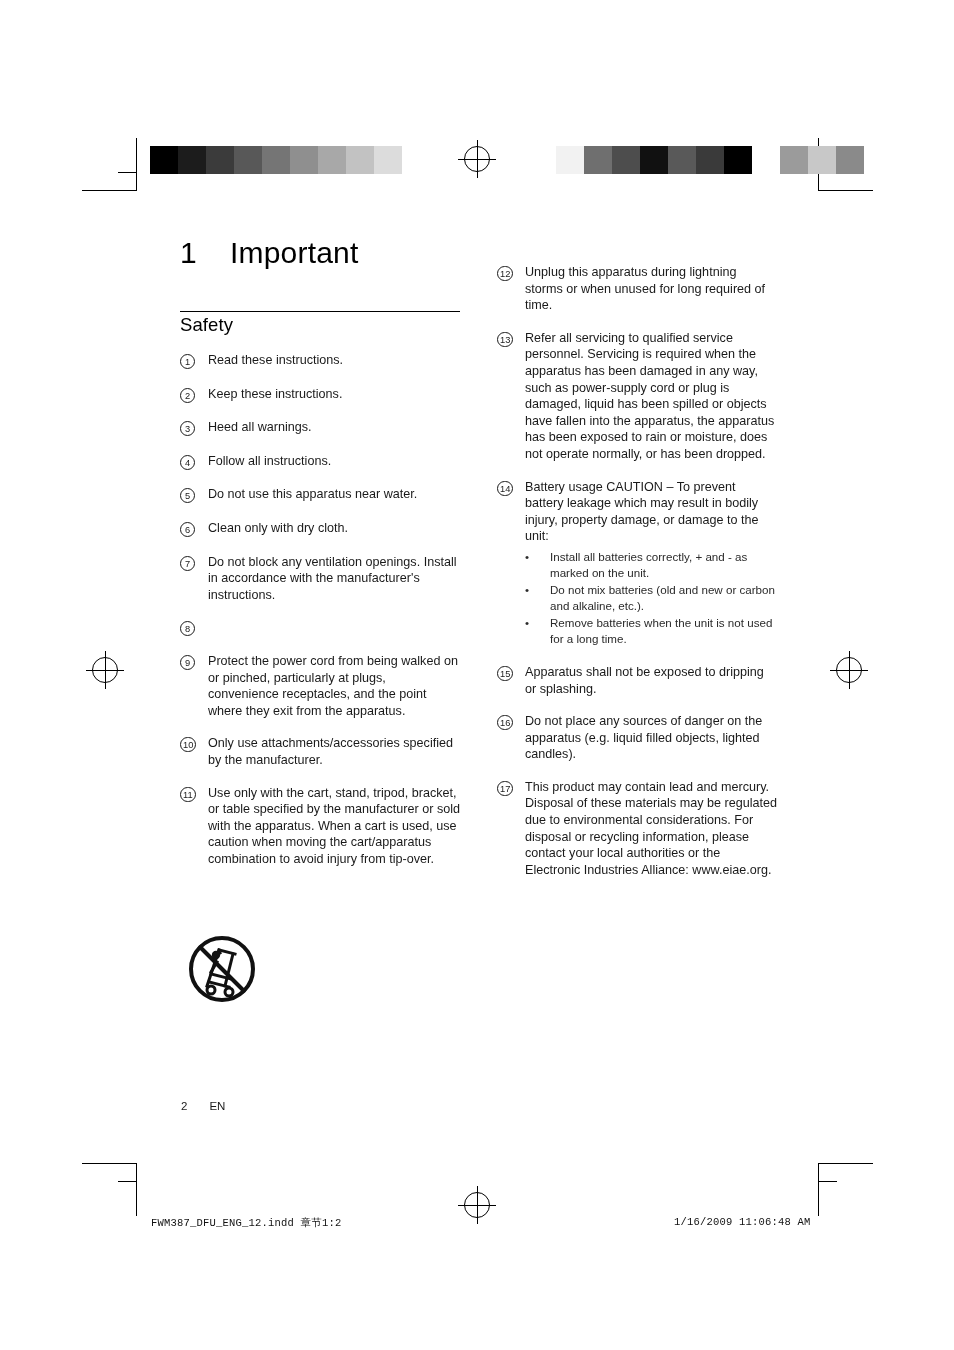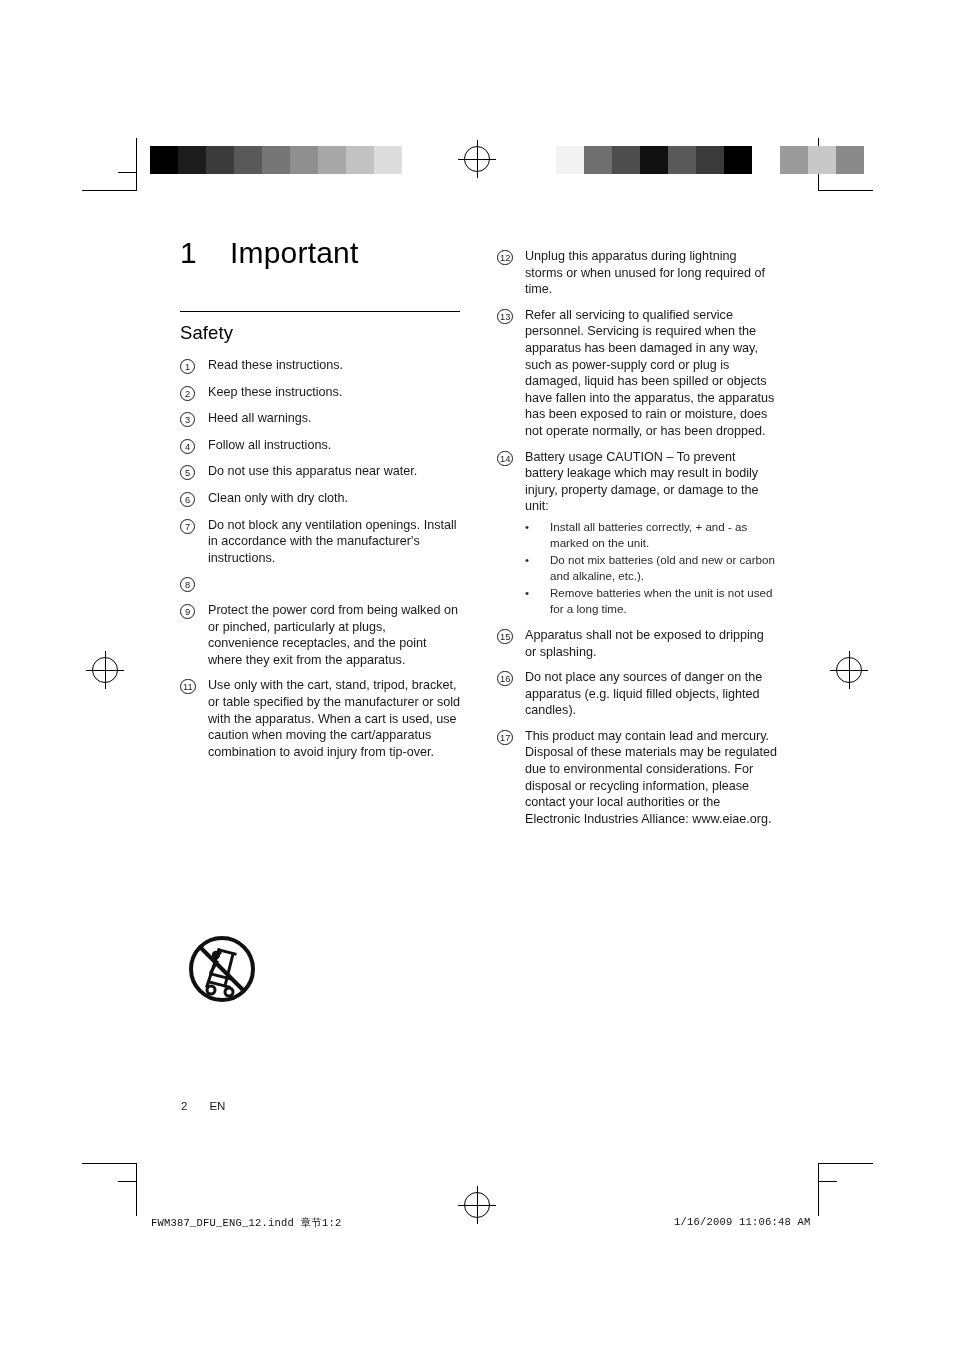--- a/index.html
+++ b/index.html
@@ -74,31 +74,32 @@
 
   .rule {
     border-top: 1.6px solid #000;
     margin-top: 41px;
     margin-bottom: 0;
   }
 
   .section-title {
     font-size: 18.5px;
     color: #000;
-    margin-top: 10px;
+    margin-top: 2px;
     margin-bottom: 13px;
     letter-spacing: 0.1px;
   }
 
   .item {
     display: flex;
     margin-bottom: 9px;
     font-size: 12.6px;
     line-height: 16.6px;
     color: #1a1a1a;
+    margin-top: 16px;
   }
   .num {
     flex: 0 0 28px;
     padding-top: 1px;
   }
   .circ {
     display: inline-block;
     min-width: 15px;
     height: 15px;
     padding: 0 2px;
@@ -252,20 +253,26 @@
         <div class="item">
           <div class="num"><span class="circ">8</span></div>
         </div>
         <div class="item">
           <div class="num"><span class="circ">9</span></div>
           <div class="txt">
             <div>Protect the power cord from being walked on or pinched, particularly at plugs, convenience receptacles, and the point where they exit from the apparatus.</div>
           </div>
         </div>
         <div class="item">
+          <div class="num"><span class="circ">10</span></div>
+          <div class="txt">
+            <div>Only use attachments/accessories specified by the manufacturer.</div>
+          </div>
+        </div>
+        <div class="item">
           <div class="num"><span class="circ">11</span></div>
           <div class="txt">
             <div>Use only with the cart, stand, tripod, bracket, or table specified by the manufacturer or sold with the apparatus. When a cart is used, use caution when moving the cart/apparatus combination to avoid injury from tip-over.</div>
           </div>
         </div>
       </div>
   </div>
 
   <div class="pictogram">
     <svg viewBox="0 0 66 66" width="66" height="66" xmlns="http://www.w3.org/2000/svg">

